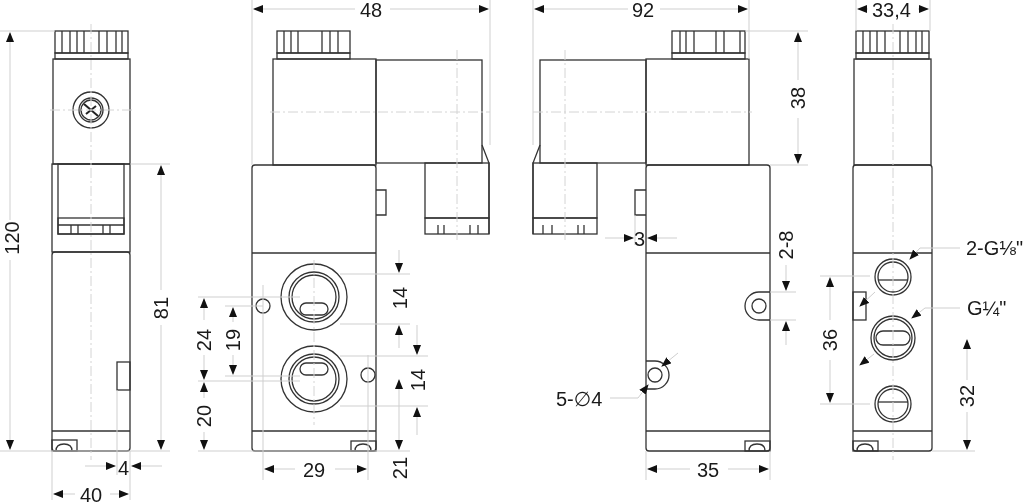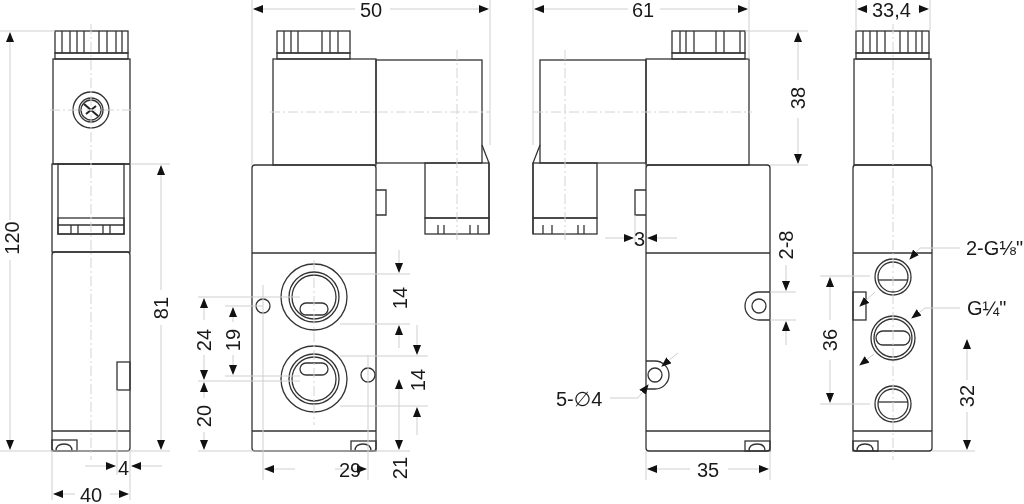--- a/index.html
+++ b/index.html
@@ -259,30 +259,30 @@
     <line x1="967" y1="340" x2="967" y2="380" class="dim" marker-start="url(#ah)"></line>
     <line x1="967" y1="412" x2="967" y2="449" class="dim" marker-end="url(#ah)"></line>
   </g>
 </svg>
 
 <div class="lbl rot" style="left:-8px;top:228px;width:40px;text-align:center;">120</div>
 <div class="lbl rot" style="left:146px;top:298px;width:30px;text-align:center;">81</div>
 <div class="lbl" style="left:118px;top:458px;">4</div>
 <div class="lbl" style="left:80px;top:485px;">40</div>
 
-<div class="lbl" style="left:360px;top:0px;">50</div>
+<div class="lbl" style="left:360px;top:0px;">48</div>
 <div class="lbl rot" style="left:385px;top:288px;width:30px;text-align:center;">14</div>
 <div class="lbl rot" style="left:403px;top:370px;width:30px;text-align:center;">14</div>
 <div class="lbl rot" style="left:385px;top:458px;width:30px;text-align:center;">21</div>
 <div class="lbl rot" style="left:189px;top:330px;width:30px;text-align:center;">24</div>
 <div class="lbl rot" style="left:218px;top:330px;width:30px;text-align:center;">19</div>
 <div class="lbl rot" style="left:189px;top:406px;width:30px;text-align:center;">20</div>
-<div class="lbl" style="left:303px;top:460px;margin-left:36px;">29</div>
-
-<div class="lbl" style="left:632px;top:0px;">61</div>
+<div class="lbl" style="left:303px;top:460px;">29</div>
+
+<div class="lbl" style="left:632px;top:0px;">92</div>
 <div class="lbl rot" style="left:783px;top:88px;width:30px;text-align:center;">38</div>
 <div class="lbl" style="left:634px;top:229px;">3</div>
 <div class="lbl rot" style="left:771px;top:235px;width:30px;text-align:center;">2-8</div>
 <div class="lbl" style="left:556px;top:389px;">5-∅4</div>
 <div class="lbl" style="left:697px;top:460px;">35</div>
 
 <div class="lbl" style="left:872px;top:0px;">33,4</div>
 <div class="lbl" style="left:966px;top:238px;">2-G⅛"</div>
 <div class="lbl" style="left:967px;top:298px;">G¼"</div>
 <div class="lbl rot" style="left:815px;top:330px;width:30px;text-align:center;">36</div>

